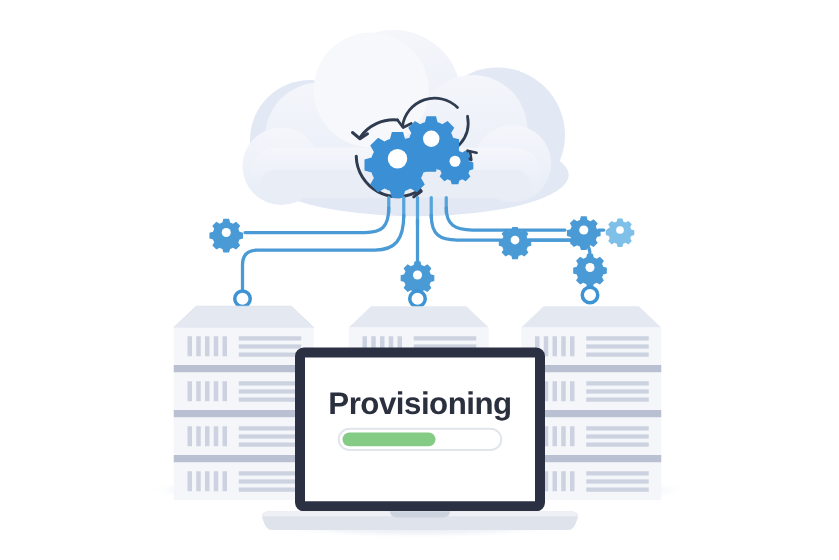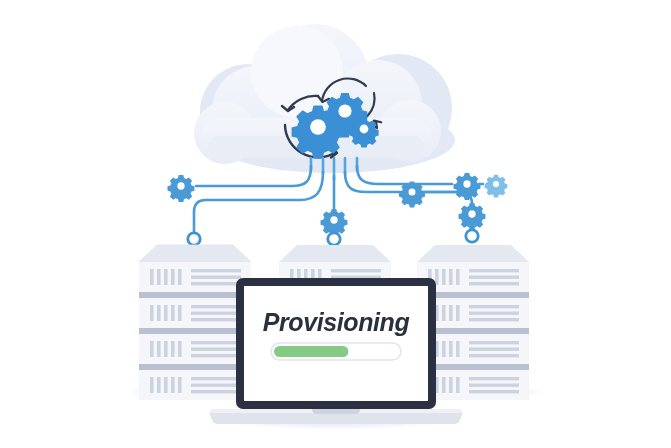--- a/index.html
+++ b/index.html
@@ -2,21 +2,21 @@
 <html><head>
 <meta charset="utf-8">
 <title>Provisioning Illustration</title>
 <style>
   html,body{margin:0;padding:0;background:#ffffff;}
   body{
     width:671px;height:448px;overflow:hidden;
     font-family:"Liberation Sans","DejaVu Sans",sans-serif;
     position:relative;
   }
-  #scene{position:absolute;left:0;top:0;width:671px;height:396px;font-style:italic;}
+  #scene{position:absolute;left:0;top:0;width:671px;height:396px;}
   #scene svg{display:block;width:671px;height:448px;}
   .hit{position:absolute;}
   .txt-provisioning{
     font-family:"Liberation Sans","DejaVu Sans",sans-serif;
     font-weight:bold;
     font-size:25px;
     fill:#2b303f;
     letter-spacing:-0.4px;
   }
 </style>

